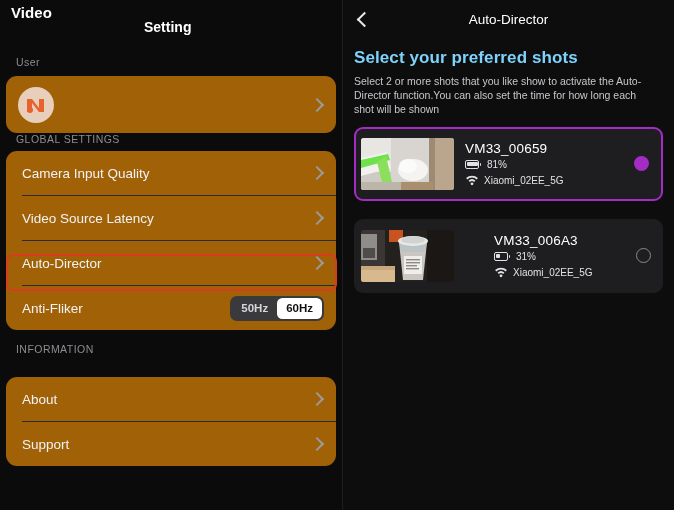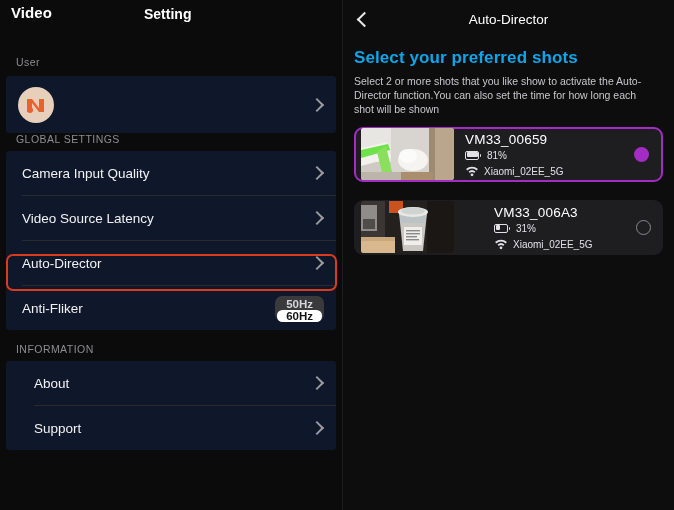--- a/index.html
+++ b/index.html
@@ -24,37 +24,37 @@
     display: flex;
     align-items: center;
   }
   .done-btn {
     position: absolute; left: 11px; top: 4px;
     color: #ffffff; font-size: 15px; font-weight: 700;
     letter-spacing: 0.1px;
     cursor: pointer;
   }
   .setting-title {
-    position: absolute; left: 144px; top: 6px;
+    position: absolute; left: 144px; top: 19px;
     color: #ffffff; font-size: 14px; font-weight: 700;
   }
 
   .section-label {
     color: #8d8d92;
     font-size: 10.5px;
     font-weight: 400;
     letter-spacing: 0.45px;
     padding-left: 16px;
   }
   .section-label.caps { text-transform: uppercase; }
 
   .card {
     margin: 0 6px;
-    background: #0f172a;
-    border-radius: 3px;
+    background: #a16207;
+    border-radius: 11px;
     overflow: hidden;
   }
 
   
   .user-card { margin-top: 8px; height: 57px; display: flex; align-items: center; padding: 0 12px; }
   .avatar {
     width: 36px; height: 36px; border-radius: 50%;
     background: #e8cfbb;
     position: relative; flex: none;
     display: flex; align-items: center; justify-content: center;
@@ -99,21 +99,20 @@
     pointer-events: none;
   }
 
   
   .segmented {
     display: flex; align-items: center;
     background: #3a3a3c;
     border-radius: 7px;
     padding: 2px;
     height: 25px;
-    flex-direction: column;
   }
   .seg {
     font-size: 11.5px; font-weight: 700;
     padding: 0 9px; height: 21px;
     display: flex; align-items: center; justify-content: center;
     border-radius: 5.5px;
     color: #d6d6da;
     cursor: pointer;
   }
   .seg.active { background: #ffffff; color: #121214; }
@@ -136,33 +135,33 @@
     content: "";
     position: absolute; left: 4px; top: 3px;
     width: 9px; height: 9px;
     border-left: 2px solid #e8e8ea;
     border-bottom: 2px solid #e8e8ea;
     transform: rotate(45deg);
   }
   .right-title { color: #ffffff; font-size: 13.5px; font-weight: 400; }
 
   .rp-heading {
-    color: #0ea5e9; font-size: 17px; font-weight: 700;
+    color: #7dd3fc; font-size: 17px; font-weight: 700;
     padding: 10px 0 0 11px;
     letter-spacing: 0.1px;
   }
   .rp-desc {
     color: #c8c8cc; font-size: 10.5px; line-height: 14.2px;
     padding: 6px 4px 0 11px;
     width: 312px;
   }
 
   .shot-card {
     margin: 0 11px 0 11px;
-    height: 55px;
+    height: 74px;
     background: #1e1e20;
     border-radius: 9px;
     display: flex; align-items: center;
     position: relative;
     padding: 0 12px 0 7px;
     cursor: pointer;
   }
   .shot-card.selected {
     border: 2px solid #a32cc4;
     padding-left: 5px;
@@ -254,21 +253,21 @@
         <span class="row-label">Anti-Fliker</span>
         <span class="segmented">
           <span class="seg">50Hz</span>
           <span class="seg active">60Hz</span>
         </span>
       </div>
     </div>
 
     <div class="section-label caps" style="margin-top:13px;">INFORMATION</div>
 
-    <div class="card" style="margin-top:6px;padding-left:12px;">
+    <div class="card" style="margin-top:22px;">
       <div class="row">
         <span class="row-label">About</span>
         <span class="chev"></span>
       </div>
       <div class="row-sep"></div>
       <div class="row">
         <span class="row-label">Support</span>
         <span class="chev"></span>
       </div>
     </div>

